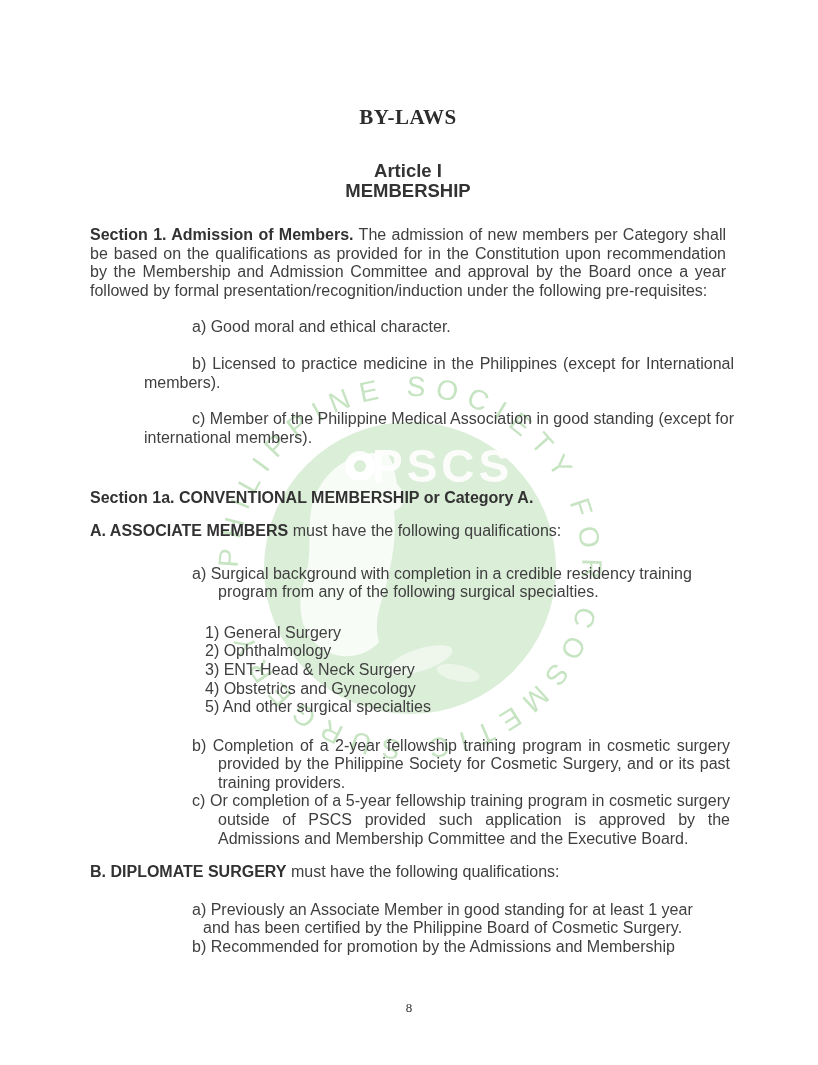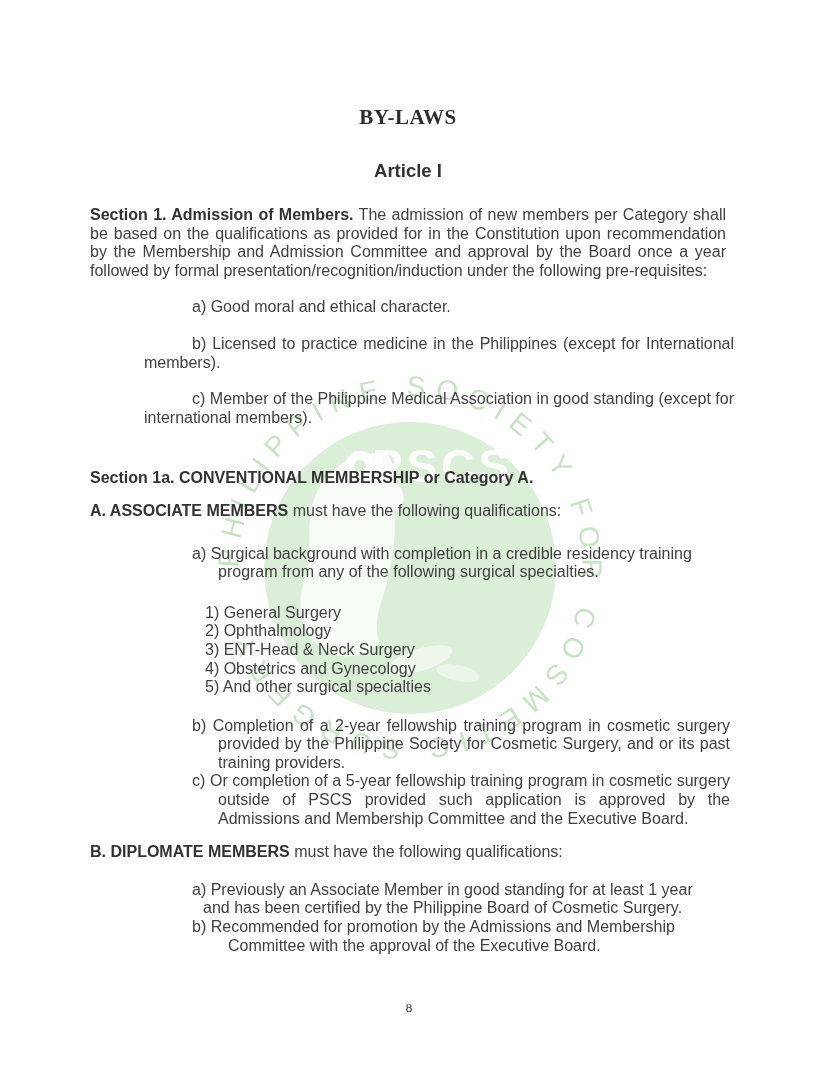--- a/index.html
+++ b/index.html
@@ -109,20 +109,21 @@
       <textPath href="#wm-ring">PHILIPPINE SOCIETY FOR COSMETIC SURGERY</textPath>
     </text>
   </svg>
 
   <div class="content">
 
     <div class="doc-title">BY-LAWS</div>
 
     <div class="article-head">
       <div>Article I</div>
+      <div>MEMBERSHIP</div>
     </div>
 
     <div class="p1"><span class="b">Section 1. Admission of Members.</span><span> The admission of new members per Category shall be based on the qualifications as provided for in the Constitution upon recommendation by the Membership and Admission Committee and approval by the Board once a year followed by formal presentation/recognition/induction under the following pre-requisites:</span></div>
 
     <div class="sec1-item">a) Good moral and ethical character.</div>
     <div class="sec1-item">b) Licensed to practice medicine in the Philippines (except for International members).</div>
     <div class="sec1-item">c) Member of the Philippine Medical Association in good standing (except for international members).</div>
 
     <div class="sec1a-head">Section 1a. CONVENTIONAL MEMBERSHIP or Category A.</div>
 
@@ -134,26 +135,25 @@
       <div>1) General Surgery</div>
       <div>2) Ophthalmology</div>
       <div>3) ENT-Head &amp; Neck Surgery</div>
       <div>4) Obstetrics and Gynecology</div>
       <div>5) And other surgical specialties</div>
     </div>
 
     <div class="lista-item lista-b">b) Completion of a 2-year fellowship training program in cosmetic surgery provided by the Philippine Society for Cosmetic Surgery, and or its past training providers.</div>
     <div class="lista-item lista-c">c) Or completion of a 5-year fellowship training program in cosmetic surgery outside of PSCS provided such application is approved by the Admissions and Membership Committee and the Executive Board.</div>
 
-    <div class="group-head groupB-head"><span class="b">B. </span><span class="b">DIPLOMATE MEMBERS</span><span> must have the following qualifications:</span></div>
+    <div class="group-head groupB-head"><span class="b">B. </span><span class="b">DIPLOMATE SURGERY</span><span> must have the following qualifications:</span></div>
 
     <div class="groupB-lines">
       <div class="gb-l1">a) Previously an Associate Member in good standing for at least 1 year</div>
       <div class="gb-l2">and has been certified by the Philippine Board of Cosmetic Surgery.</div>
       <div class="gb-l3">b) Recommended for promotion by the Admissions and Membership</div>
-      <div class="gb-l4">Committee with the approval of the Executive Board.</div>
     </div>
 
   </div>
 
   <div class="page-num">8</div>
 
 </div>
 
 </body></html>

